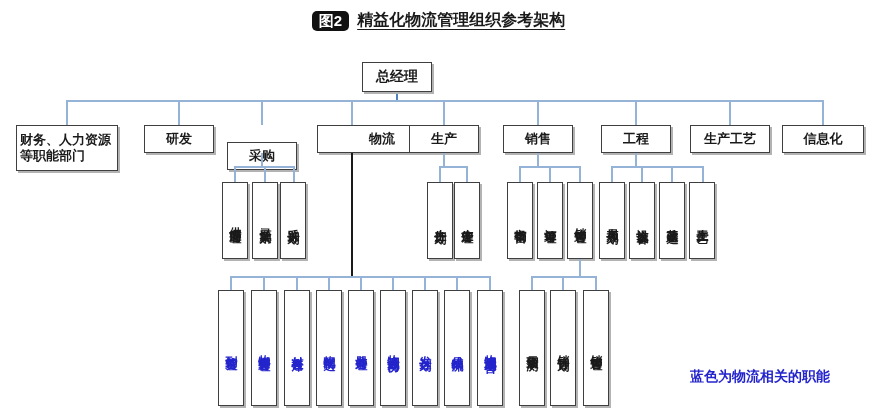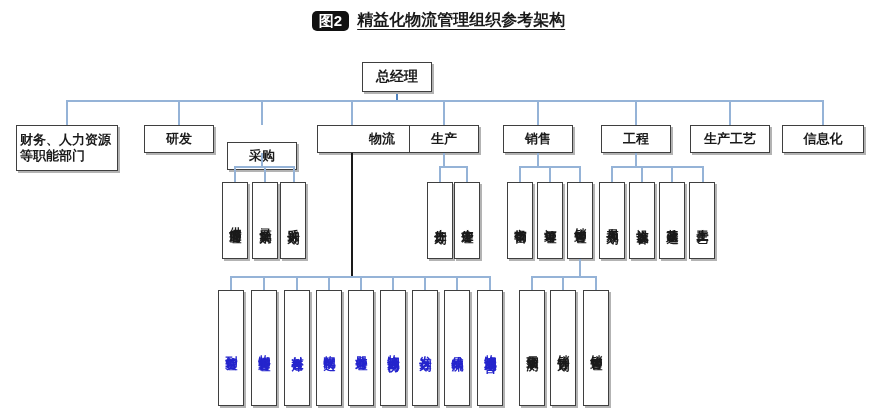--- a/index.html
+++ b/index.html
@@ -133,14 +133,15 @@
   <div class="box vbox blue-t" style="left:348px;top:290px;width:26px;height:116px;">器具管理</div>
   <div class="box vbox blue-t" style="left:380px;top:290px;width:26px;height:116px;">物流计划与协同</div>
   <div class="box vbox blue-t" style="left:412px;top:290px;width:26px;height:116px;">发运计划</div>
   <div class="box vbox blue-t" style="left:444px;top:290px;width:26px;height:116px;">成品物流</div>
   <div class="box vbox blue-t" style="left:477px;top:290px;width:26px;height:116px;">物流规划与改善</div>
 
   <div class="box vbox" style="left:519px;top:290px;width:26px;height:116px;">需求预测</div>
   <div class="box vbox" style="left:550px;top:290px;width:26px;height:116px;">销售计划</div>
   <div class="box vbox" style="left:583px;top:290px;width:26px;height:116px;">销售管理</div>
 
+  <div class="note">蓝色为物流相关的职能</div>
 
 </div>
 
 </body></html>

